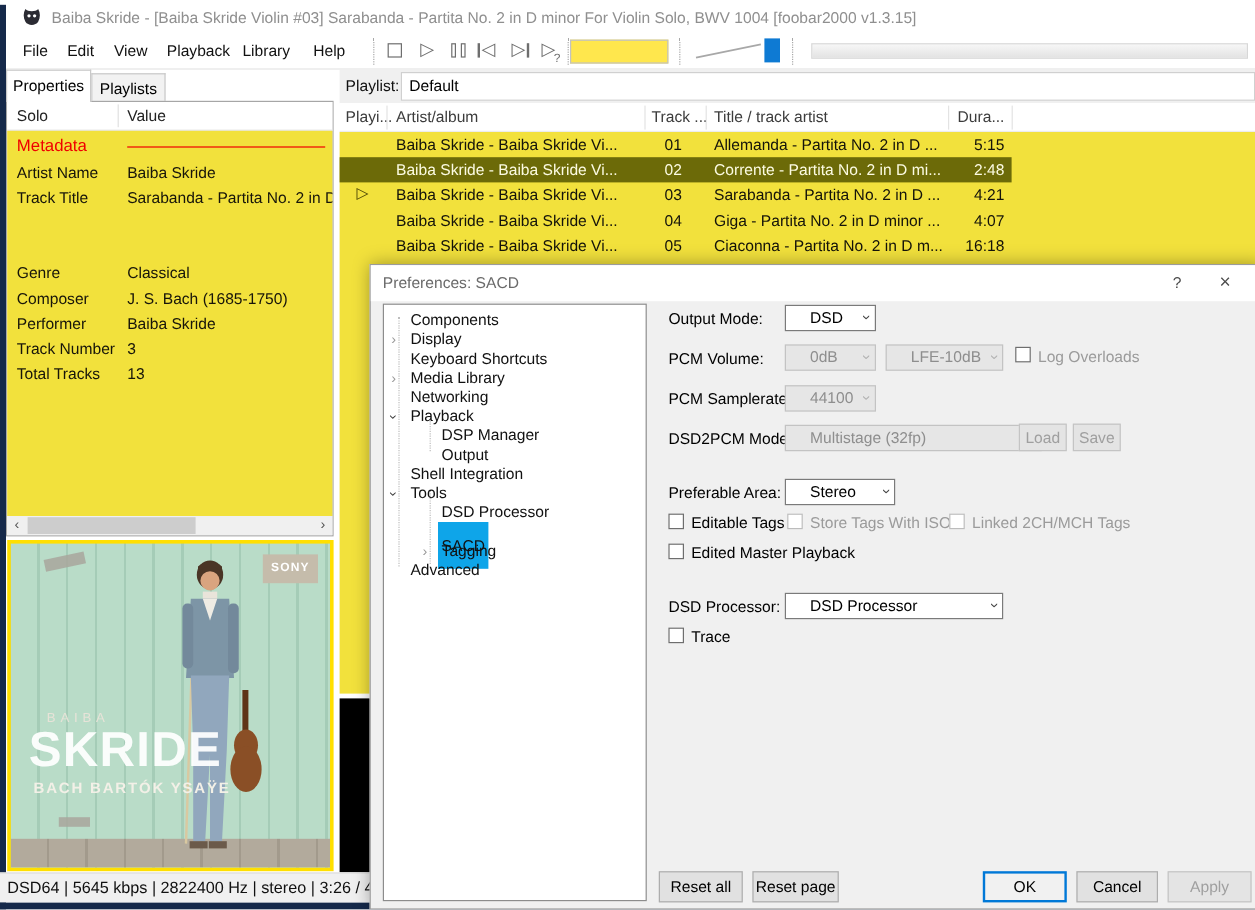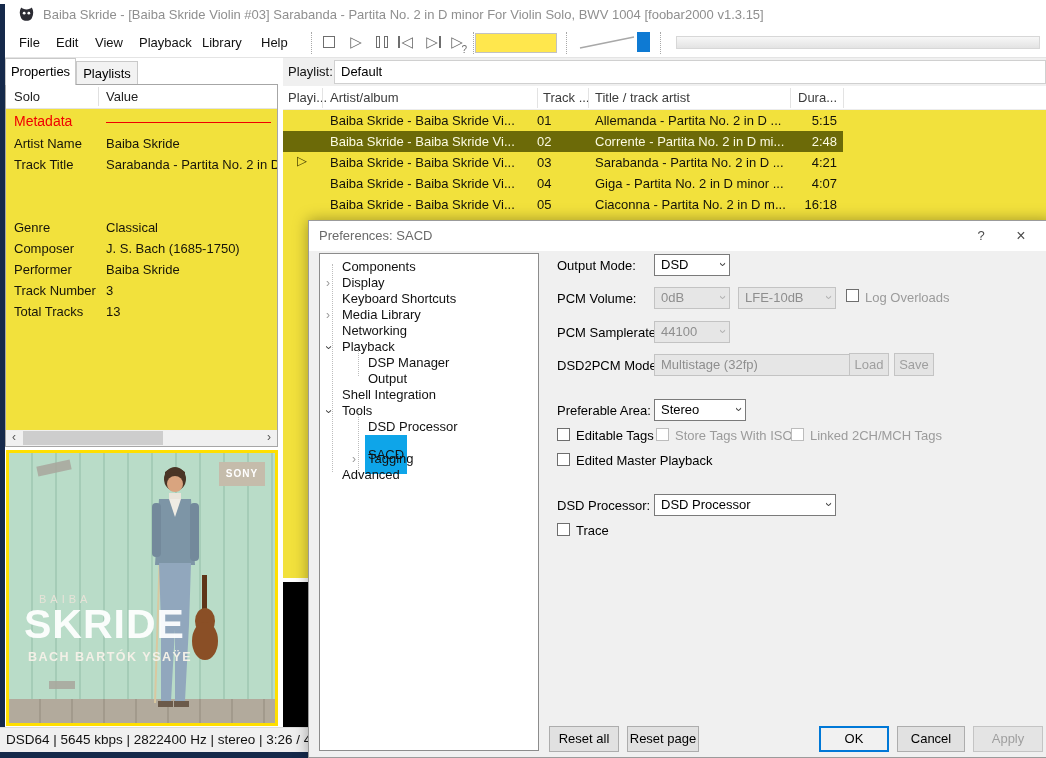--- a/index.html
+++ b/index.html
@@ -74,21 +74,21 @@
   .pl-head { left:283px; top:86px; width:763px; height:24px; background:#fff; border-bottom:1px solid #ececec; }
   .pl-head span { position:absolute; top:4px; color:#3c3c3c; white-space:nowrap; }
   .pl-head .cdiv { position:absolute; top:2px; height:20px; border-left:1px solid #e3e3e3; }
   .pl-yellow { left:283px; top:110px; width:763px; height:468px; background:#f2e13c; }
   .pl-black { left:283px; top:582px; width:763px; height:145px; background:#000; }
   .pl-row { position:absolute; left:283px; width:763px; height:21px; color:#14130a; }
   .pl-row.sel { width:560px; background:#6c6a08; color:#fcfbe2; }
   .pl-row span { position:absolute; top:3px; white-space:nowrap; }
   .c-play { left:14px; top:1px !important; font-size:13px; color:#4a4404; }
   .c-artist { left:47px; }
-  .c-track { left:254px; width:48px; text-align:left; }
+  .c-track { left:254px; width:48px; text-align:center; }
   .c-title { left:312px; }
   .c-dur { left:507px; width:47px; text-align:right; }
 
   
   .statusbar { left:0; top:727px; width:1046px; height:25px; background:#f0f0f0; border-top:1px solid #dcdcdc;
                line-height:23px; padding-left:6px; font-size:13.5px; color:#111; }
 
   
   .dialog { left:308px; top:220px; width:745px; height:538px; background:#f0f0f0; z-index:10;
             border:1px solid #9b9b9b; box-shadow:0 0 14px rgba(0,0,0,.35); }
@@ -102,21 +102,21 @@
   .titem { position:absolute; height:16px; line-height:15px; white-space:nowrap; color:#111; }
   .titem .tg { position:absolute; top:1px; font-size:12px; }
   .tg.col { color:#9a9a9a; }
   .tg.exp { color:#3c3c3c; display:inline-block; transform:rotate(90deg); }
   .titem .tl { position:absolute; top:0; }
   .titem .tl.selbg { background:#0ea5e9; padding:12px 3px; margin-left:-3px; }
   .tguide { position:absolute; width:0; border-left:1px dotted #bdbdbd; }
 
   .lbl { position:absolute; white-space:nowrap; color:#000; }
   .lbl.dis { color:#9b9b9b; }
-  .dd { position:absolute; height:22px; background:#fff; border:1px solid #7a7a7a; padding:2px 16px 0 6px; white-space:nowrap; overflow:hidden; }
+  .dd { position:absolute; height:22px; background:#fff; border:1px solid #7a7a7a; padding:2px 16px 0 20px; white-space:nowrap; overflow:hidden; }
   .dd .ar { position:absolute; right:4px; top:2px; color:#444; font-size:13px; display:inline-block; transform:rotate(90deg); }
   .dd.dis { background:#e6e6e6; border-color:#c3c3c3; color:#8e8e8e; }
   .dd.dis .ar { color:#b2b2b2; }
   .cb { position:absolute; width:13px; height:13px; background:#fff; border:1px solid #6e6e6e; }
   .cb.dis { border-color:#bcbcbc; }
   .wbtn { position:absolute; height:23px; background:#e1e1e1; border:1px solid #adadad; text-align:center; line-height:21px; }
   .wbtn.big { height:26px; line-height:24px; }
   .wbtn.dis { color:#9f9f9f; border-color:#c4c4c4; background:#e4e4e4; }
   .wbtn.default { border:2px solid #0078d7; line-height:22px; background:#f1f1f1; }
 </style>

